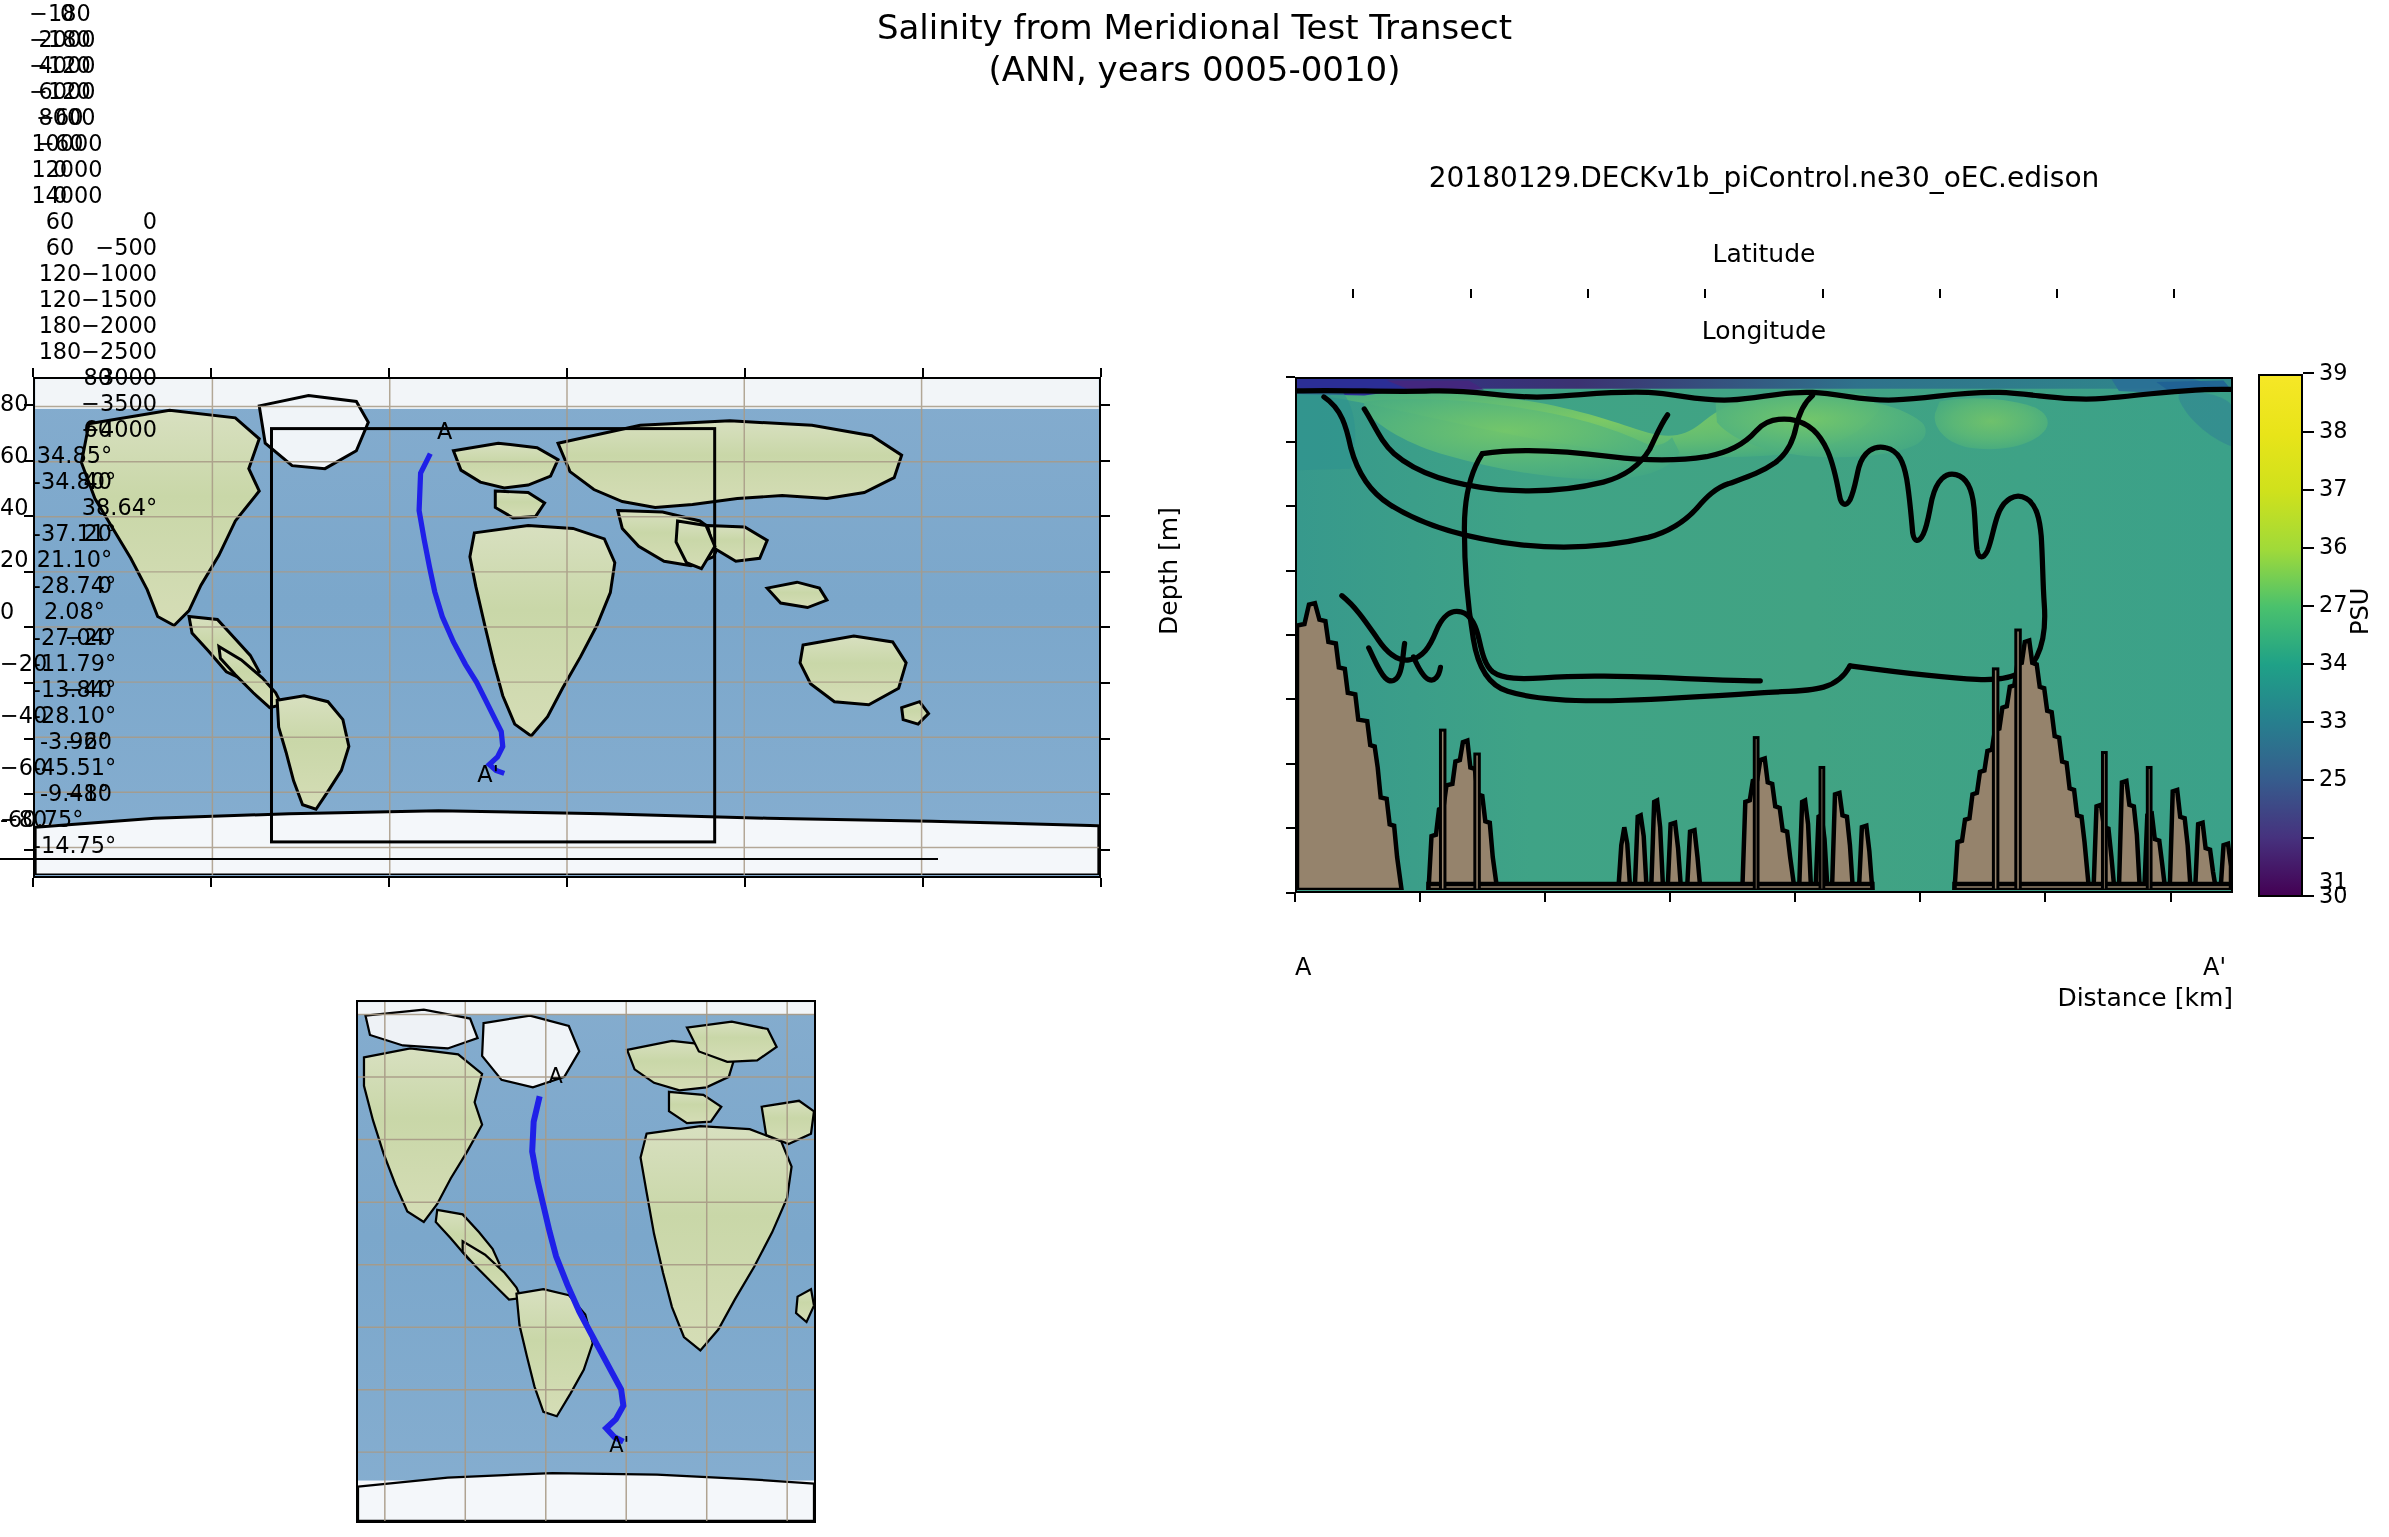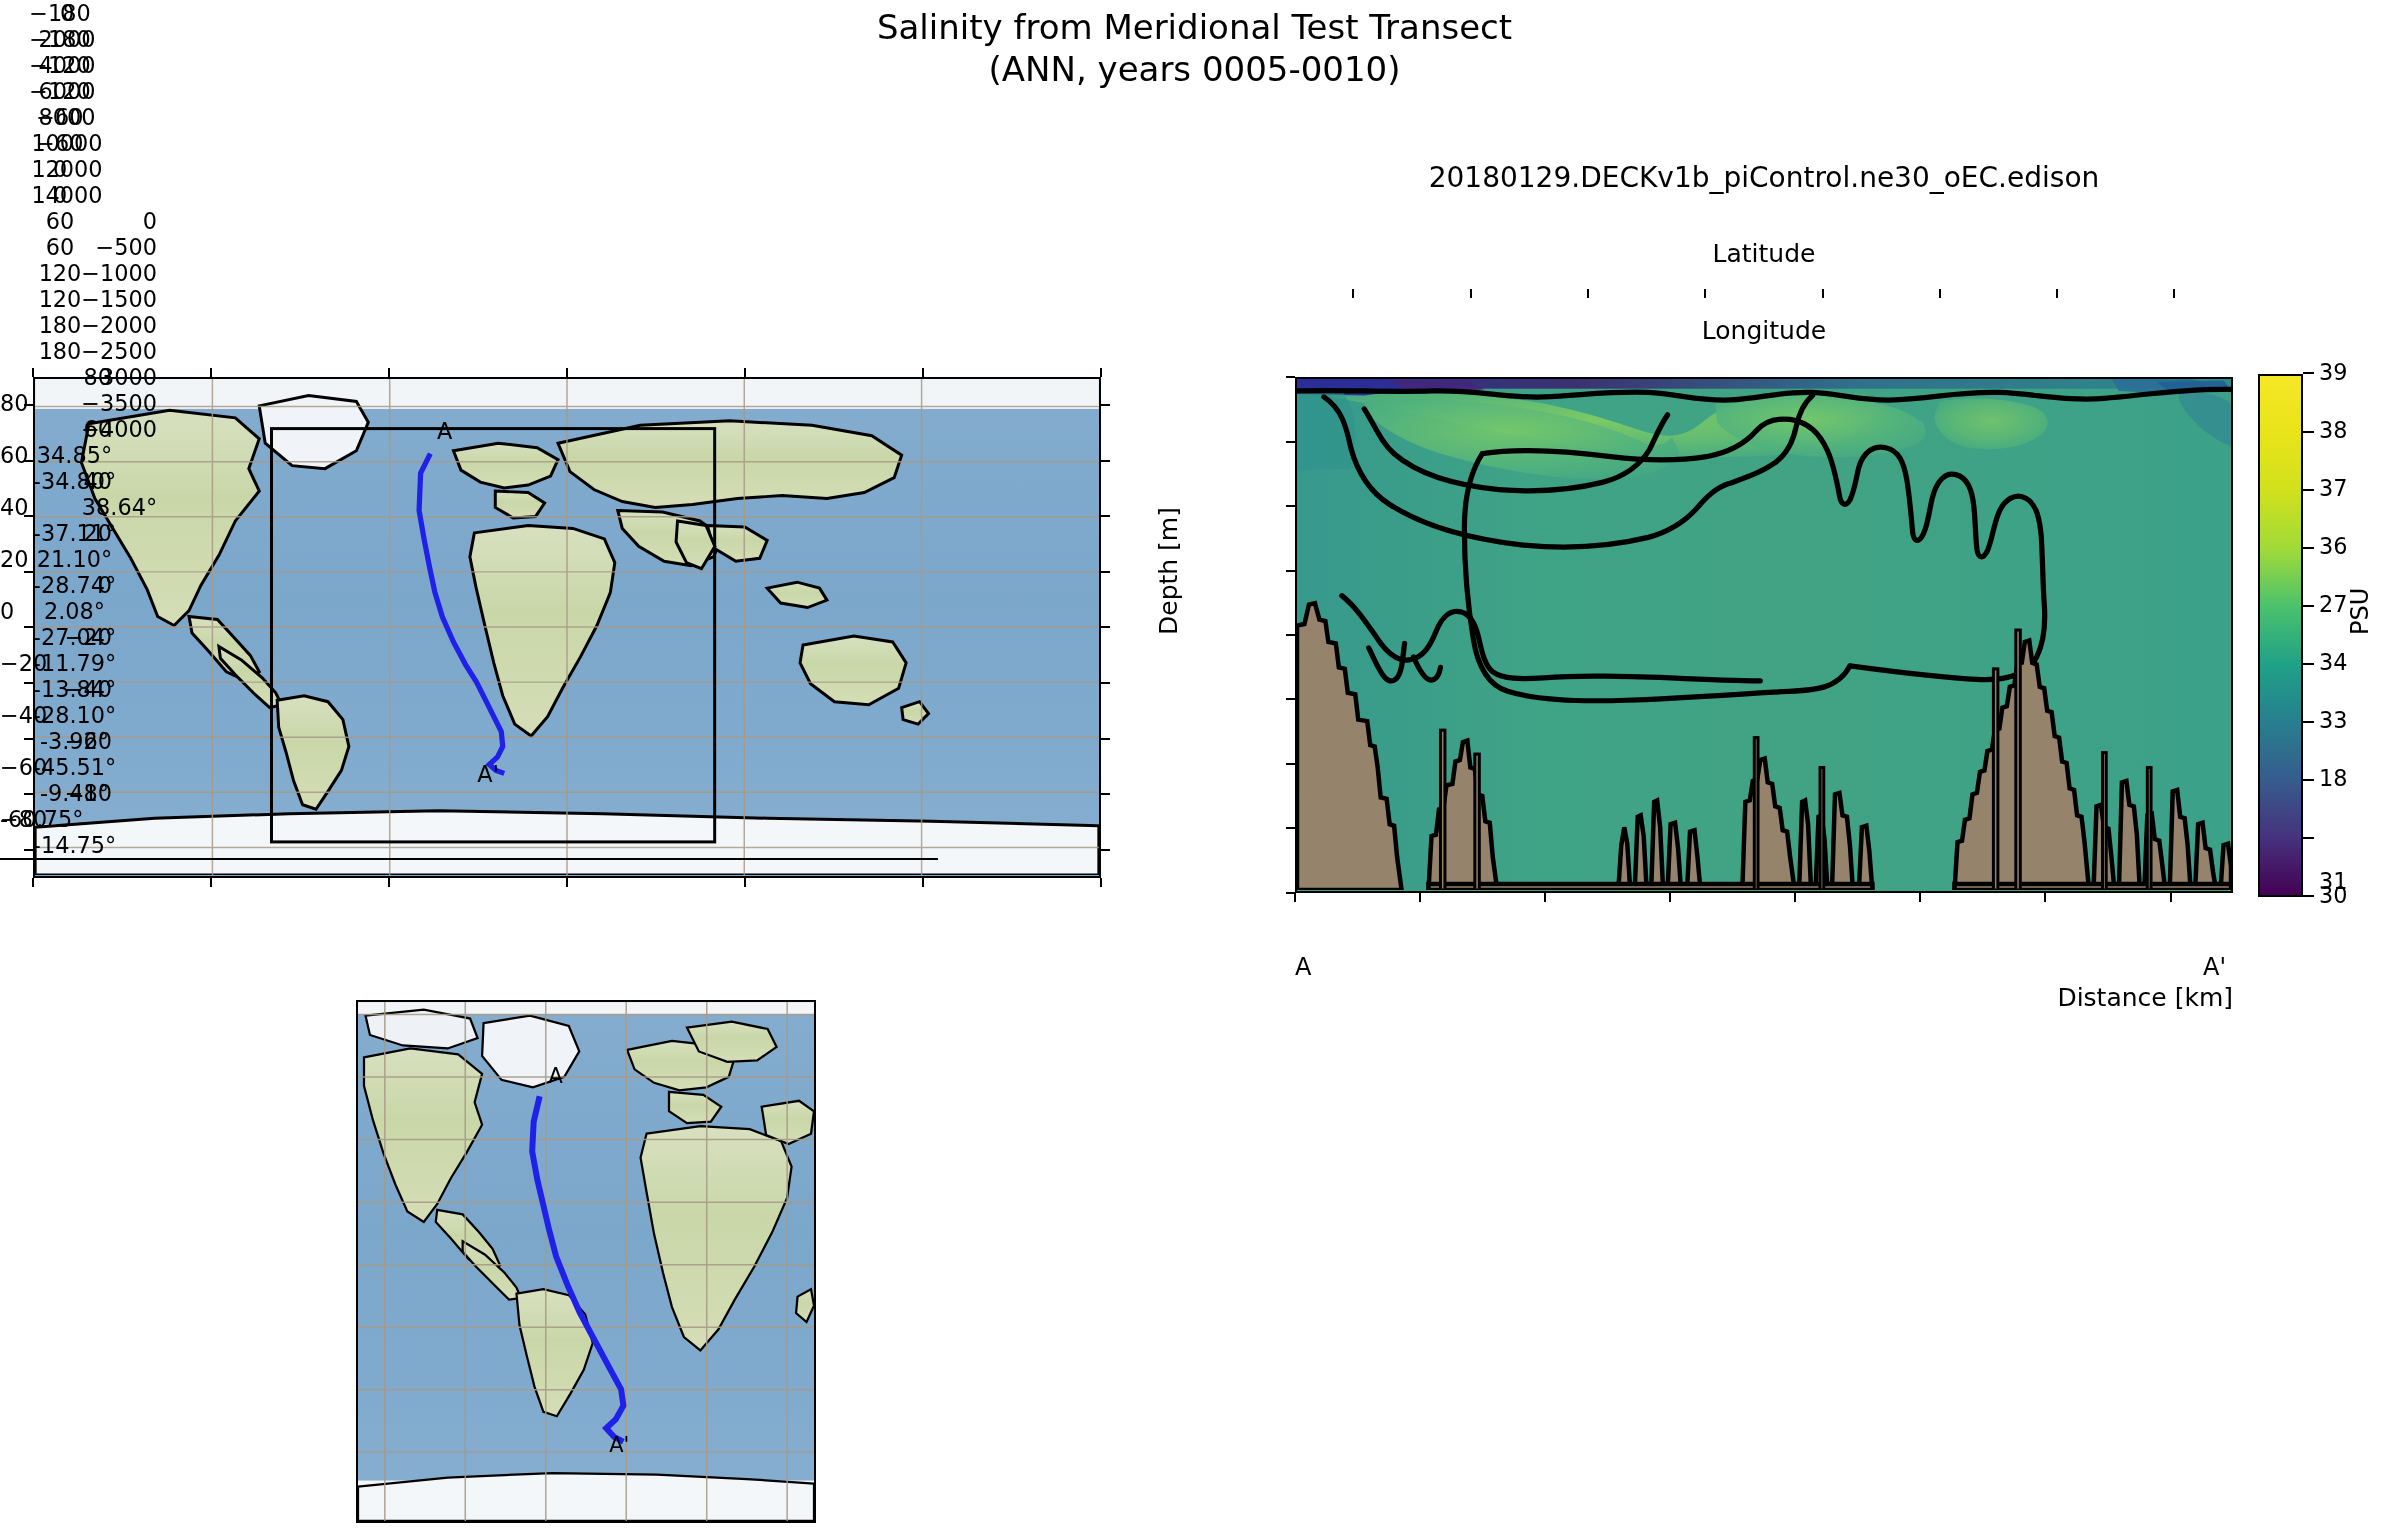--- a/index.html
+++ b/index.html
@@ -452,21 +452,21 @@
 <div class="abs" id="cbar-panel">
   <div id="cbar-grad"></div>
 </div>
 <div id="cbar-title">PSU</div>
 <div class="abs" id="cb-ticks" style="left:0;top:0;width:2389px;height:1538px;pointer-events:none;">
     <div style="position: absolute; left: 2303px; top: 895px; width: 10.5px; height: 2.2px; background: rgb(0, 0, 0);"></div>
     <div class="tick" style="position: absolute; left: 2319px; top: 882px;">30</div>
     <div style="position: absolute; left: 2303px; top: 837px; width: 10.5px; height: 2.2px; background: rgb(0, 0, 0);"></div>
     <div class="tick" style="position: absolute; left: 2319px; top: 824px; margin-top: 44px;">31</div>
     <div style="position: absolute; left: 2303px; top: 779px; width: 10.5px; height: 2.2px; background: rgb(0, 0, 0);"></div>
-    <div class="tick" style="position: absolute; left: 2319px; top: 765px;">18</div>
+    <div class="tick" style="position: absolute; left: 2319px; top: 765px;">25</div>
     <div style="position: absolute; left: 2303px; top: 721px; width: 10.5px; height: 2.2px; background: rgb(0, 0, 0);"></div>
     <div class="tick" style="position: absolute; left: 2319px; top: 707px;">33</div>
     <div style="position: absolute; left: 2303px; top: 663px; width: 10.5px; height: 2.2px; background: rgb(0, 0, 0);"></div>
     <div class="tick" style="position: absolute; left: 2319px; top: 649px;">34</div>
     <div style="position: absolute; left: 2303px; top: 605px; width: 10.5px; height: 2.2px; background: rgb(0, 0, 0);"></div>
     <div class="tick" style="position: absolute; left: 2319px; top: 591px;">27</div>
     <div style="position: absolute; left: 2303px; top: 547px; width: 10.5px; height: 2.2px; background: rgb(0, 0, 0);"></div>
     <div class="tick" style="position: absolute; left: 2319px; top: 533px;">36</div>
     <div style="position: absolute; left: 2303px; top: 489px; width: 10.5px; height: 2.2px; background: rgb(0, 0, 0);"></div>
     <div class="tick" style="position: absolute; left: 2319px; top: 475px;">37</div>

